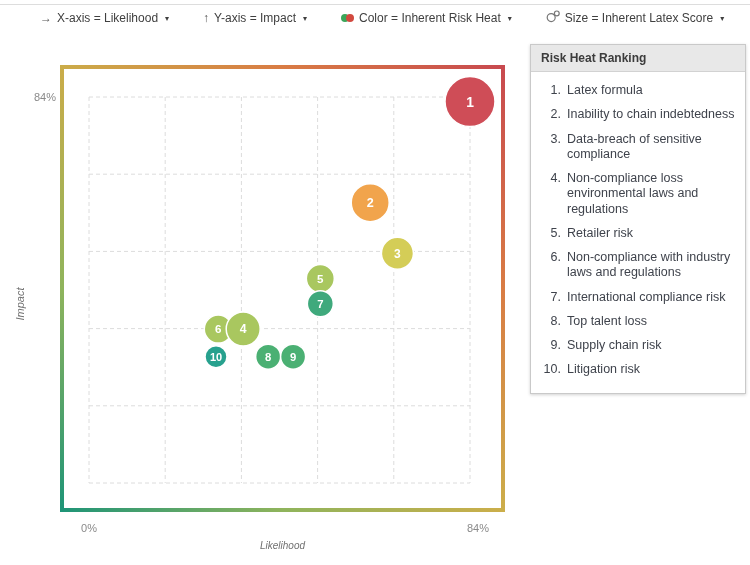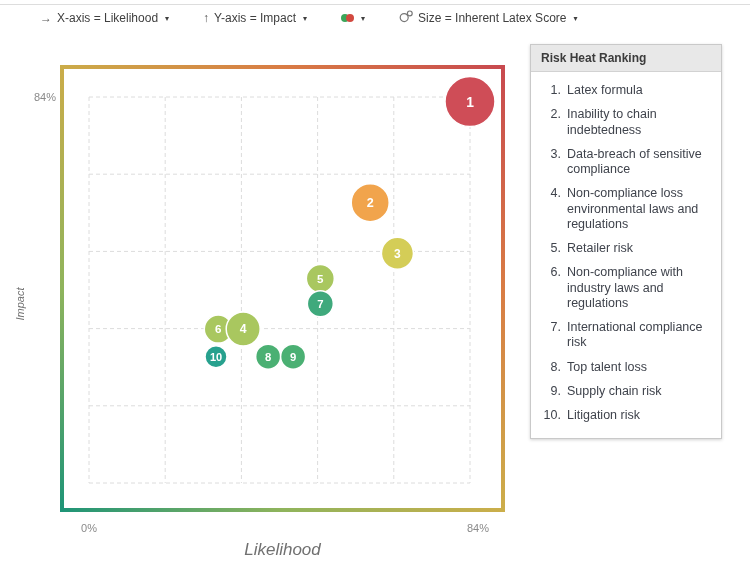--- a/index.html
+++ b/index.html
@@ -25,26 +25,26 @@
   .edge.top    { left:0; top:0; width:100%; height:4px; background:linear-gradient(to right,#cbac49,#d97c44,#c8494f); }
   .edge.right  { right:0; top:0; width:4px; height:100%; background:linear-gradient(to bottom,#c8494f,#d97c44,#ccae4a); }
   .edge.bottom { left:0; bottom:0; width:100%; height:4px; background:linear-gradient(to right,#1e9477,#8fb45c,#ccae4a); }
   .edge.left   { left:0; top:0; width:4px; height:100%; background:linear-gradient(to bottom,#cbac49,#8fb45c,#1e9477); }
   #chart-svg { position:absolute; left:0; top:0; }
 
   
   .ytick { position:absolute; left:14px; top:91px; width:42px; text-align:right; font-size:11px; color:#8a8a8a; }
   .xtick0 { position:absolute; left:75px; top:522px; width:28px; text-align:center; font-size:11px; color:#8a8a8a; }
   .xtick1 { position:absolute; left:464px; top:522px; width:28px; text-align:center; font-size:11px; color:#8a8a8a; }
-  .xlabel { position:absolute; left:60px; top:540px; width:445px; text-align:center; font-size:17px; font-style:italic; color:#707070; }
+  .xlabel { position:absolute; left:60px; top:540px; width:445px; text-align:center; font-size:10px; font-style:italic; color:#707070; }
   .ylabel { position:absolute; left:-20px; top:298px; width:80px; text-align:center; font-size:11px; font-style:italic; color:#707070;
             transform:rotate(-90deg); }
 
   
-  .panel { position:absolute; left:530px; top:44px; width:192px; background:#fff;
+  .panel { position:absolute; left:530px; top:44px; width:216px; background:#fff;
            border:1px solid #c9c9c9; box-shadow:0 1px 3px rgba(0,0,0,.18); }
   .panel-header { background:#e8e8e8; border-bottom:1px solid #d2d2d2; padding:6px 10px;
                   font-size:12px; font-weight:bold; color:#3c3c3c; }
   .panel ol { list-style:none; padding:11px 8px 6px 6px; }
   .panel li { margin-bottom:9px; font-size:12.5px; color:#3f434c; line-height:1.22; display:flex; }
   .panel li .num { width:24px; min-width:24px; text-align:right; margin-right:6px; }
   .panel li .txt { flex:1; }
 </style>
 </head>
 <body>
@@ -58,20 +58,21 @@
       <span>X-axis = Likelihood</span>
       <span class="caret">▾</span>
     </div>
     <div class="tb-item">
       <span class="glyph">↑</span>
       <span>Y-axis = Impact</span>
       <span class="caret">▾</span>
     </div>
     <div class="tb-item">
       <span><span class="dot green"></span><span class="dot red"></span></span>
+      <span>Color = Inherent Risk Heat</span>
       <span class="caret">▾</span>
     </div>
     <div class="tb-item">
       <span>
         <svg width="14" height="13" viewBox="0 0 14 13">
             <circle cx="5.2" cy="7.6" r="4" fill="none" stroke="#777" stroke-width="1.2"></circle>
             <circle cx="10.8" cy="3.4" r="2.4" fill="none" stroke="#777" stroke-width="1.2"></circle>
           </svg>
       </span>
       <span>Size = Inherent Latex Score</span>

